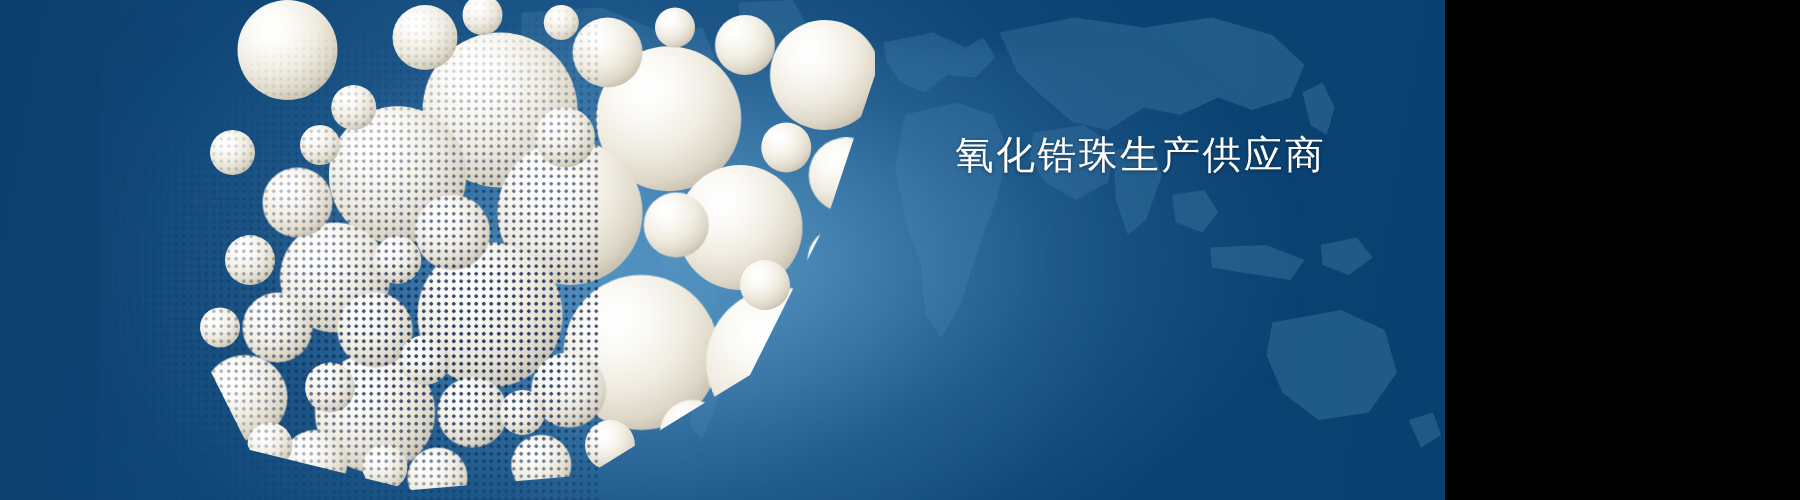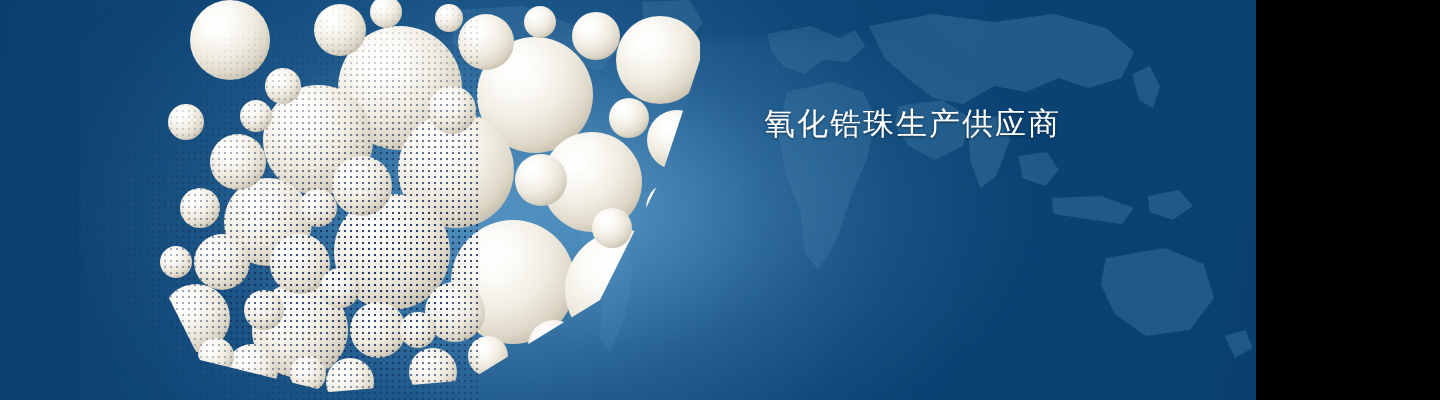--- a/index.html
+++ b/index.html
@@ -2,21 +2,21 @@
 <html><head>
 <meta charset="utf-8">
 <style>
   html, body {
     margin: 0;
     padding: 0;
     background: #000;
   }
   #banner {
     position: relative;
-    width: 1256px;
+    width: 1156px;
     height: 400px;
     overflow: hidden;
     font-family: Liberation Serif, serif;
     background: #0a4474;
     user-select: none;
   }
 
   
   .bg-base {
     position: absolute;

